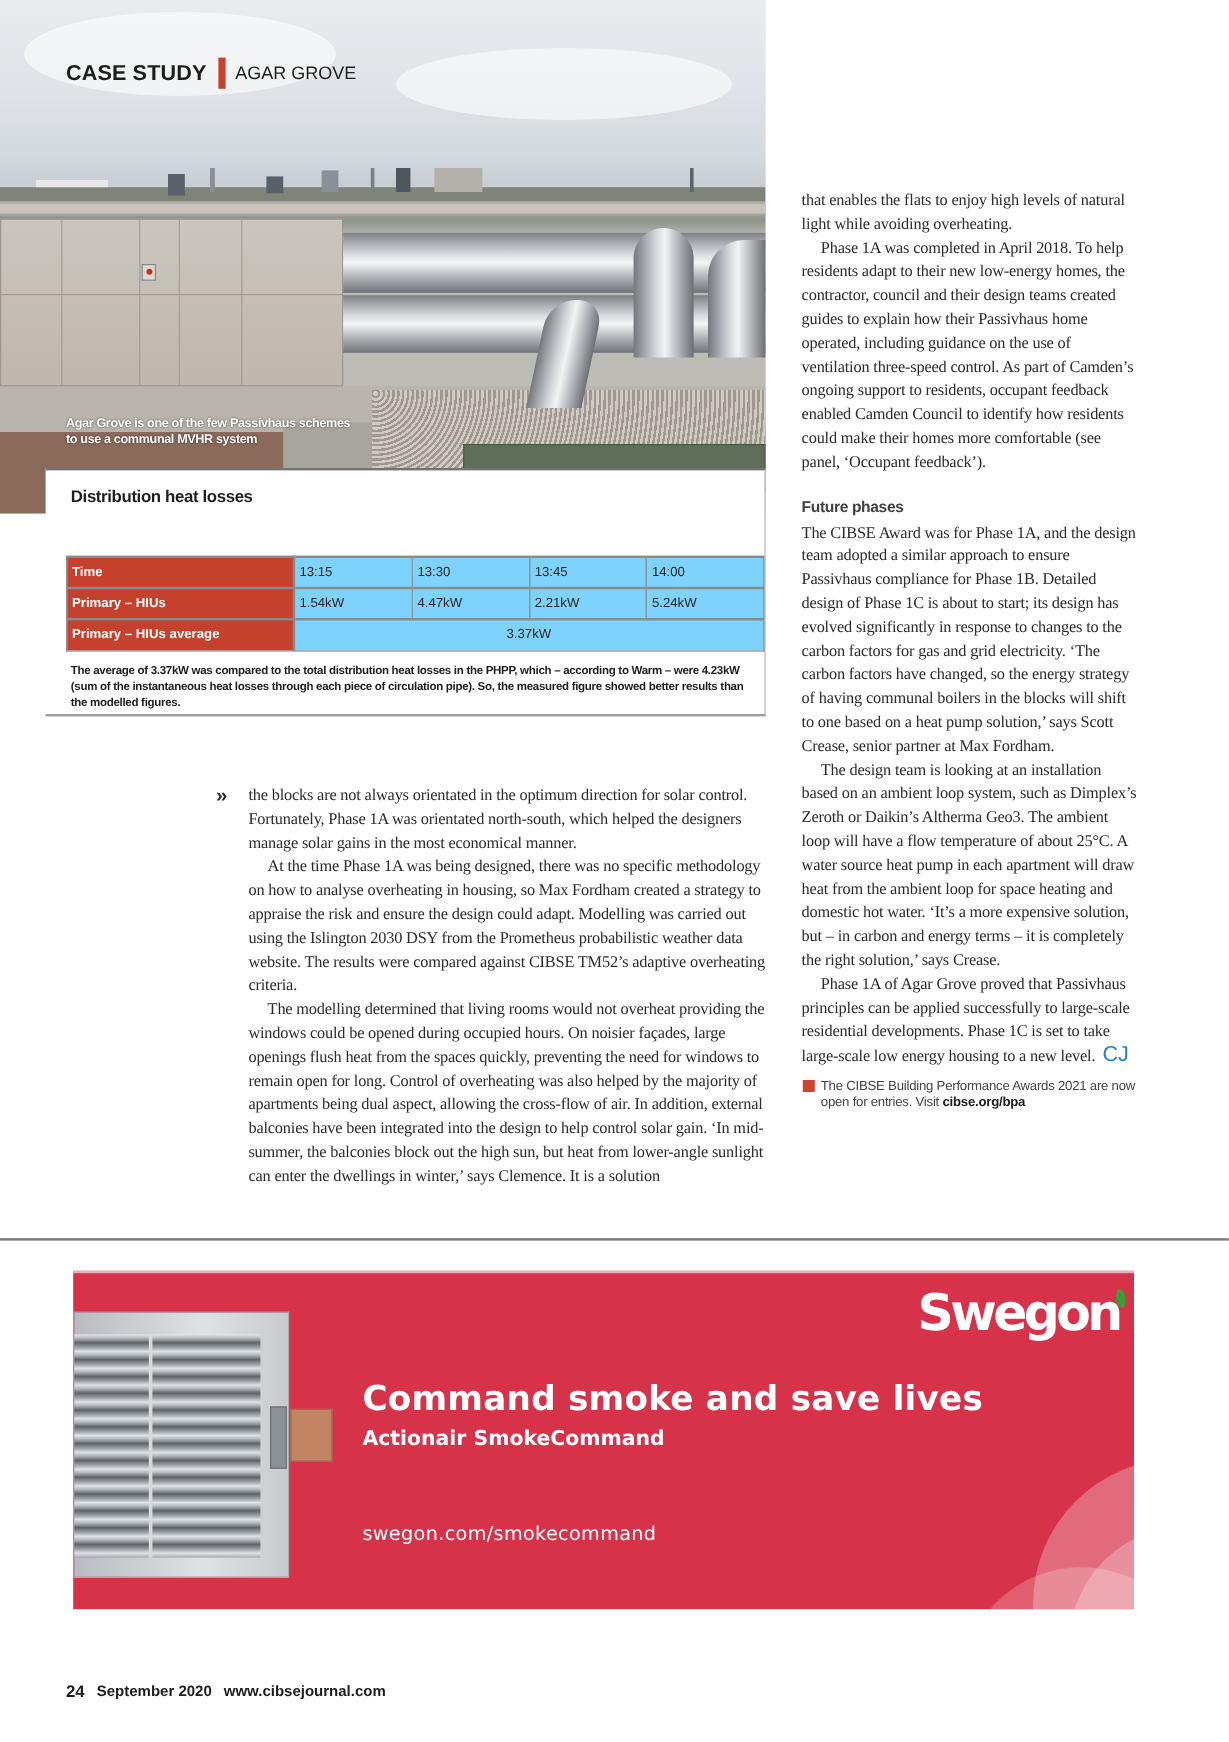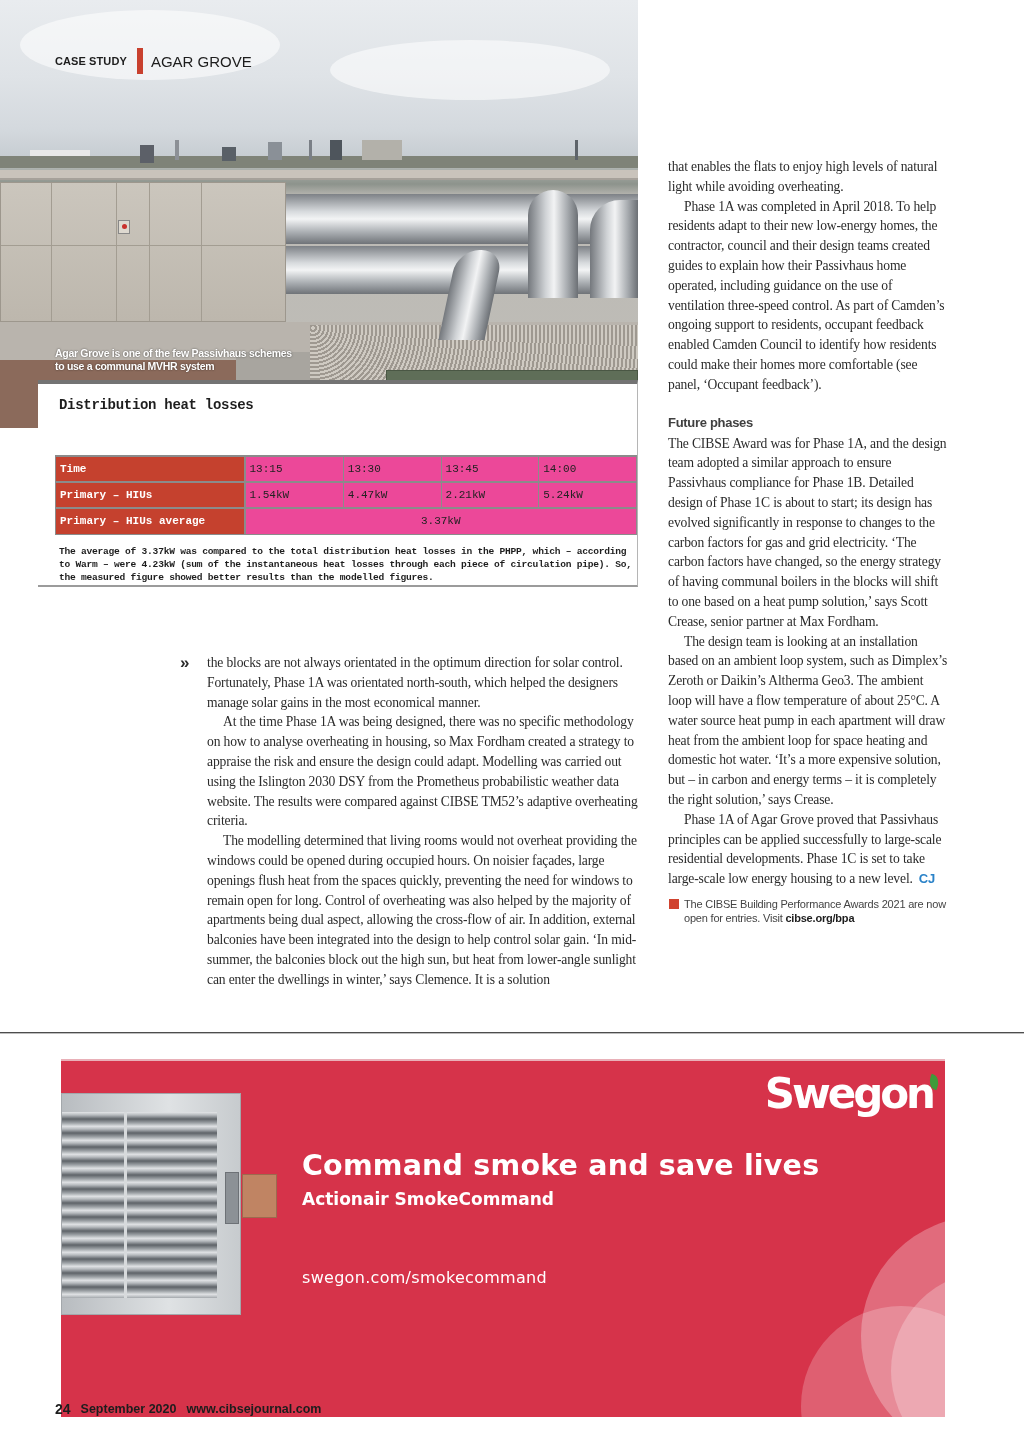--- a/index.html
+++ b/index.html
@@ -29,55 +29,55 @@
   .hero .slab { position:absolute; left:236px; top:352px; width:74px; height:76px; background:#a8a59f; }
   .hero-caption {
     position: absolute; left: 55px; top: 347px; width: 240px;
     font-family: "Liberation Sans", "DejaVu Sans", sans-serif; font-weight: bold;
     font-size: 10.5px; line-height: 13px; color: #ffffff; letter-spacing: -0.3px;
     text-shadow: 0 0 2px rgba(0,0,0,0.6);
   }
 
   
   .section-header { position:absolute; left:55px; top:48px; height:26px; display:flex; align-items:center; font-family:"Liberation Sans","DejaVu Sans",sans-serif; }
-  .section-header .kicker { font-weight:bold; font-size:11px; color:#1d1d1d; letter-spacing:0.1px; }
+  .section-header .kicker { font-weight:bold; font-size:18px; color:#1d1d1d; letter-spacing:0.1px; }
   .section-header .bar { width:6px; height:26px; background:#c8402e; margin:0 8px 0 10px; }
   .section-header .topic { font-size:15px; color:#1d1d1d; }
 
   
   .panel-box {
-    position:absolute; left:38px; top:380px; width:600px; height:207px;
-    background:#ffffff; border-top:4px solid #737373; border-bottom:2px solid #9b9b9b; border-right:1px solid #b5b5b5;
-    font-family:Liberation Mono, monospace; color:#1e1e1e;
+    position:absolute; left:38px; top:390px; width:600px; height:207px;
+    background:#ffffff; border-top:2px solid #737373; border-bottom:2px solid #9b9b9b; border-right:1px solid #b5b5b5;
+    font-family:Liberation Sans, sans-serif; color:#1e1e1e;
   }
   .panel-title { position:absolute; left:21px; top:13px; font-size:14px; font-weight:bold; letter-spacing:-0.3px; }
   .panel-intro { position:absolute; left:21px; top:36px; width:576px; font-size:9.6px; line-height:13px; font-weight:bold; letter-spacing:-0.25px; }
   .heat-table { position:absolute; left:17px; top:71px; width:582px; border-collapse:collapse; font-size:11px; }
-  .heat-table td { height:26px; padding:0 0 0 4px; border:1px solid #8b8b8b; border-top:2px solid #8b8b8b; background:#ec4899; color:#222; }
+  .heat-table td { height:26px; padding:0 0 0 4px; border:1px solid #8b8b8b; border-top:2px solid #8b8b8b; background:#7dd3fc; color:#222; }
   .heat-table td.rowhead { width:189px; background:#c5412e; color:#ffffff; font-weight:bold; border-right:2px solid #8b8b8b; }
   .heat-table td.avg { text-align:center; padding:0; }
   .panel-note { position:absolute; left:21px; top:161px; width:576px; font-size:9.6px; line-height:13px; font-weight:bold; letter-spacing:-0.25px; }
 
   
   .col { position:absolute; font-size:13.6px; line-height:19.8px; color:#2b2b2b; letter-spacing:-0.15px; }
   .col p { text-indent: 16px; }
   .col p.first { text-indent: 0; }
   .col-mid { left:207px; top:653px; width:432px; }
   .col-right { left:668px; top:157px; width:280px; }
   .chevron { position:absolute; left:180px; top:653px; font-family:"Liberation Sans","DejaVu Sans",sans-serif; font-weight:bold; font-size:17px; color:#2b2b2b; line-height:20px; }
   .subhead { font-family:"Liberation Sans","DejaVu Sans",sans-serif; font-weight:bold; font-size:13px; line-height:22px; color:#404040; margin-top:17px; letter-spacing:-0.3px; }
-  .cj-mark { font-family:"Liberation Sans","DejaVu Sans",sans-serif; font-weight:bold; color:#2a82c8; font-size:13px; margin-left:6px; }
+  .cj-mark { font-family:"Liberation Sans","DejaVu Sans",sans-serif; font-weight:normal; color:#2a82c8; font-size:18px; margin-left:6px; }
   .awards-note { position:relative; margin-top:8px; padding-left:16px; font-family:"Liberation Sans","DejaVu Sans",sans-serif; font-size:11px; line-height:14.5px; color:#444; letter-spacing:-0.2px; }
   .awards-note .sq { position:absolute; left:1px; top:2px; width:10px; height:10px; background:#d0432f; }
   .awards-note b { color:#1d1d1d; }
 
   .rule { position:absolute; left:0; top:1032px; width:1024px; height:2px; background:#4d4d4d; border-bottom:1px solid #bdbdbd; }
 
   
-  .ad { position:absolute; left:61px; top:1059px; width:884px; height:358px; background:#d6334a; overflow:hidden; border-top:2px solid #e9b0b8; font-family:"DejaVu Sans","Liberation Sans",sans-serif; color:#ffffff;text-align:center; }
+  .ad { position:absolute; left:61px; top:1059px; width:884px; height:282px; background:#d6334a; overflow:hidden; border-top:2px solid #e9b0b8; font-family:"DejaVu Sans","Liberation Sans",sans-serif; color:#ffffff;text-align:center; }
   .ad .circle { position:absolute; border-radius:50%; }
   .ad .c1 { left:800px; top:155px; width:240px; height:240px; background:rgba(255,255,255,0.28); }
   .ad .c2 { left:830px; top:210px; width:200px; height:200px; background:rgba(255,255,255,0.25); }
   .ad .c3 { left:740px; top:245px; width:200px; height:200px; background:rgba(255,255,255,0.22); }
   .damper { position:absolute; left:0; top:32px; width:180px; height:222px; background:linear-gradient(90deg,#b8bcc0,#dfe2e4 60%,#c7cbce); border:1px solid #a3a7ab; }
   .damper .louvers { position:absolute; left:0; top:18px; width:155px; height:186px; background:repeating-linear-gradient(180deg,#e4e6e8 0px,#b7bbbf 3px,#5e6368 7px,#9ea3a7 11px,#d9dcde 14px); }
   .damper .mullion { position:absolute; left:62px; top:18px; width:3px; height:186px; background:#d7dadc; }
   .damper-actuator { position:absolute; left:164px; top:111px; width:14px; height:52px; background:#8c9196; border:1px solid #6d7176; }
   .damper-block { position:absolute; left:181px; top:113px; width:35px; height:44px; background:#c08463; border:1px solid #9d6a4e; }
   .ad-logo { position:absolute; right:12px; top:8px; font-family:"DejaVu Sans","Liberation Sans",sans-serif; font-weight:bold; font-size:42px; letter-spacing:-3px; color:#ffffff; font-style:normal; }

